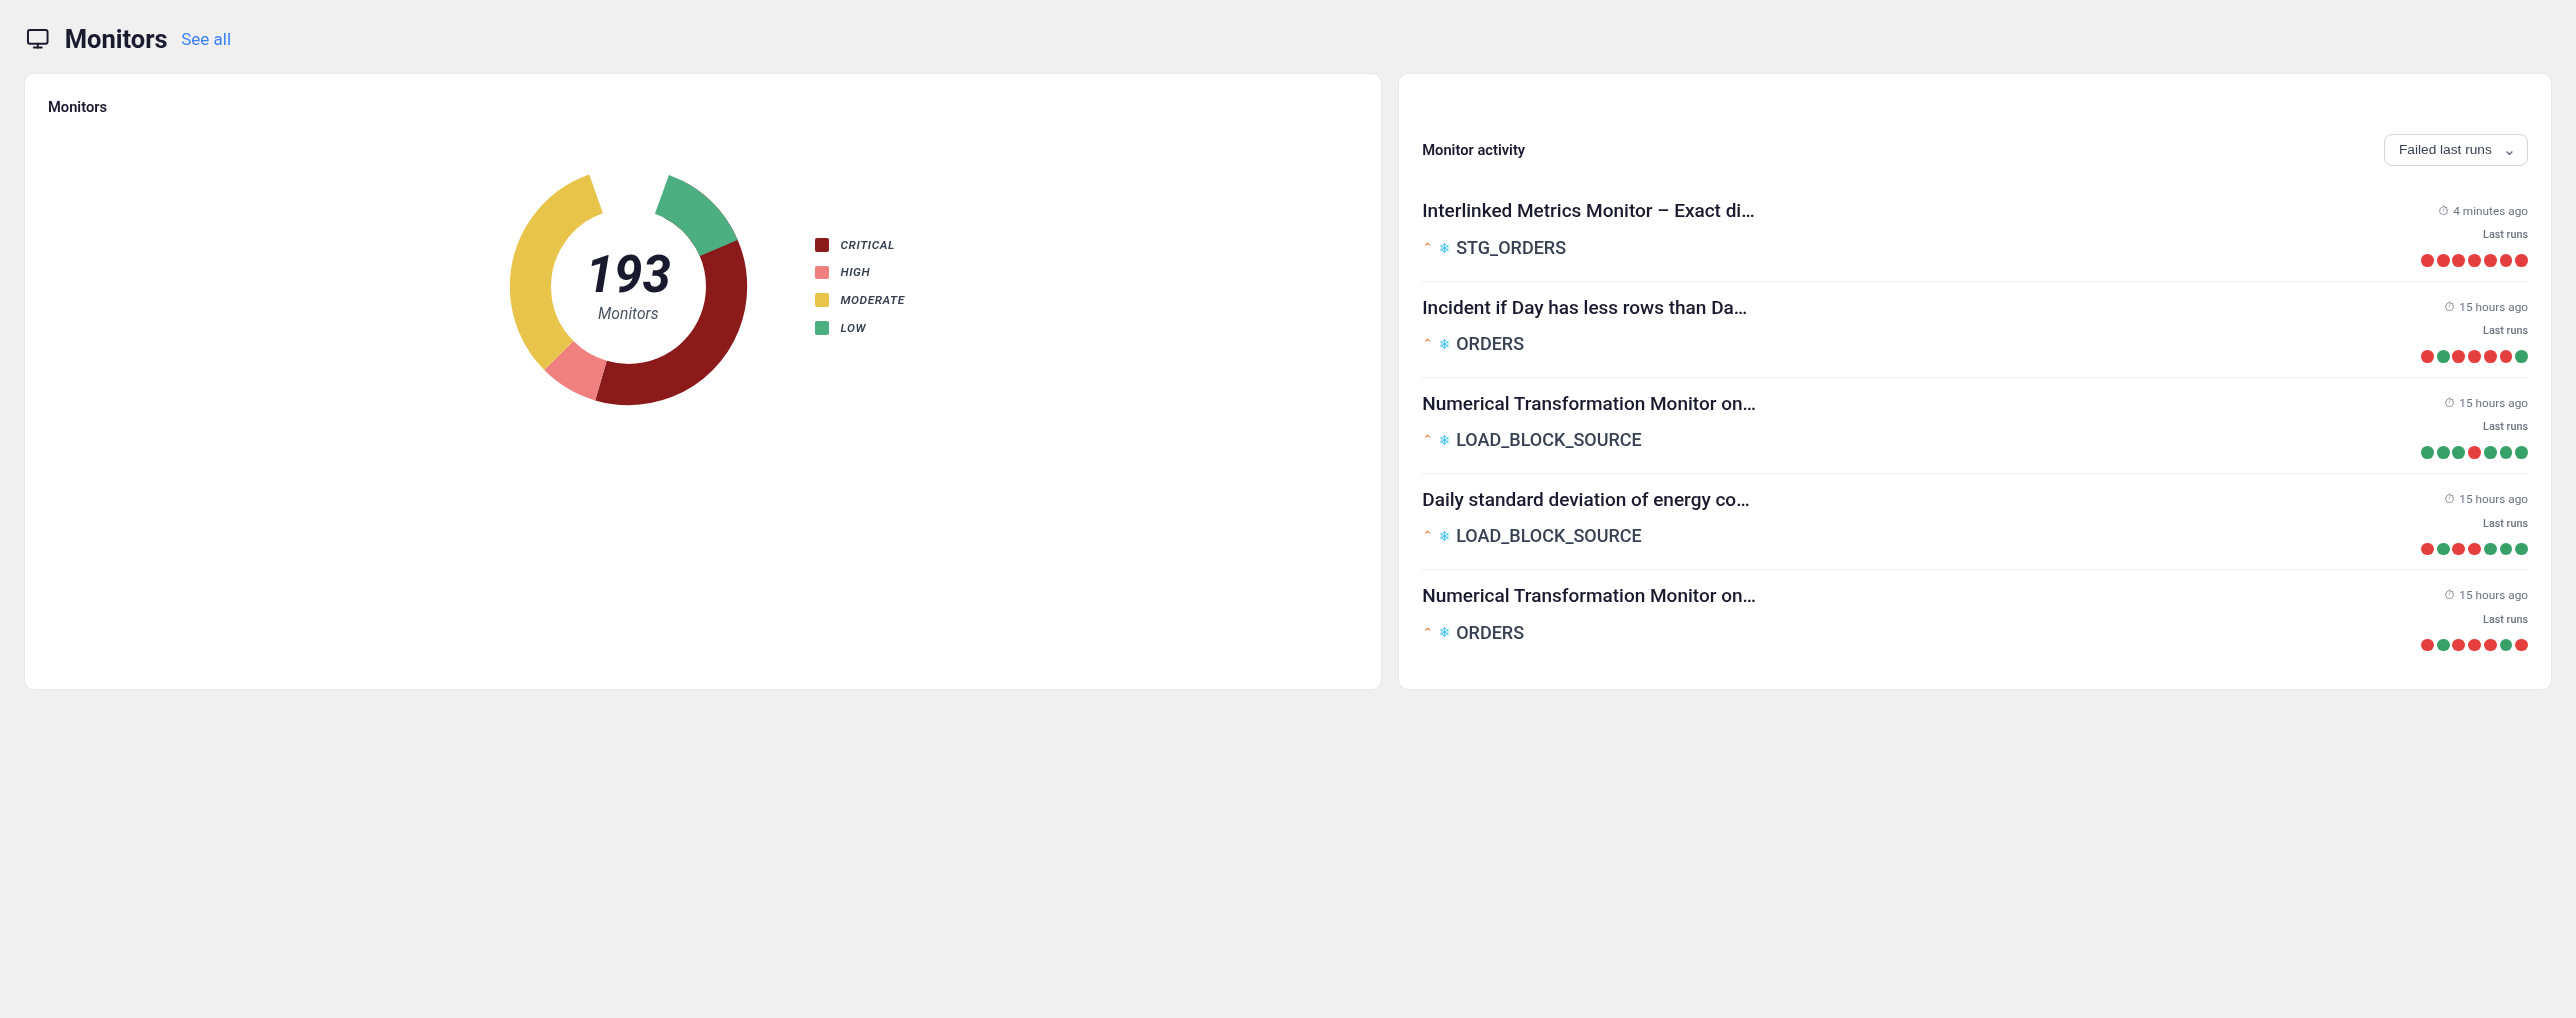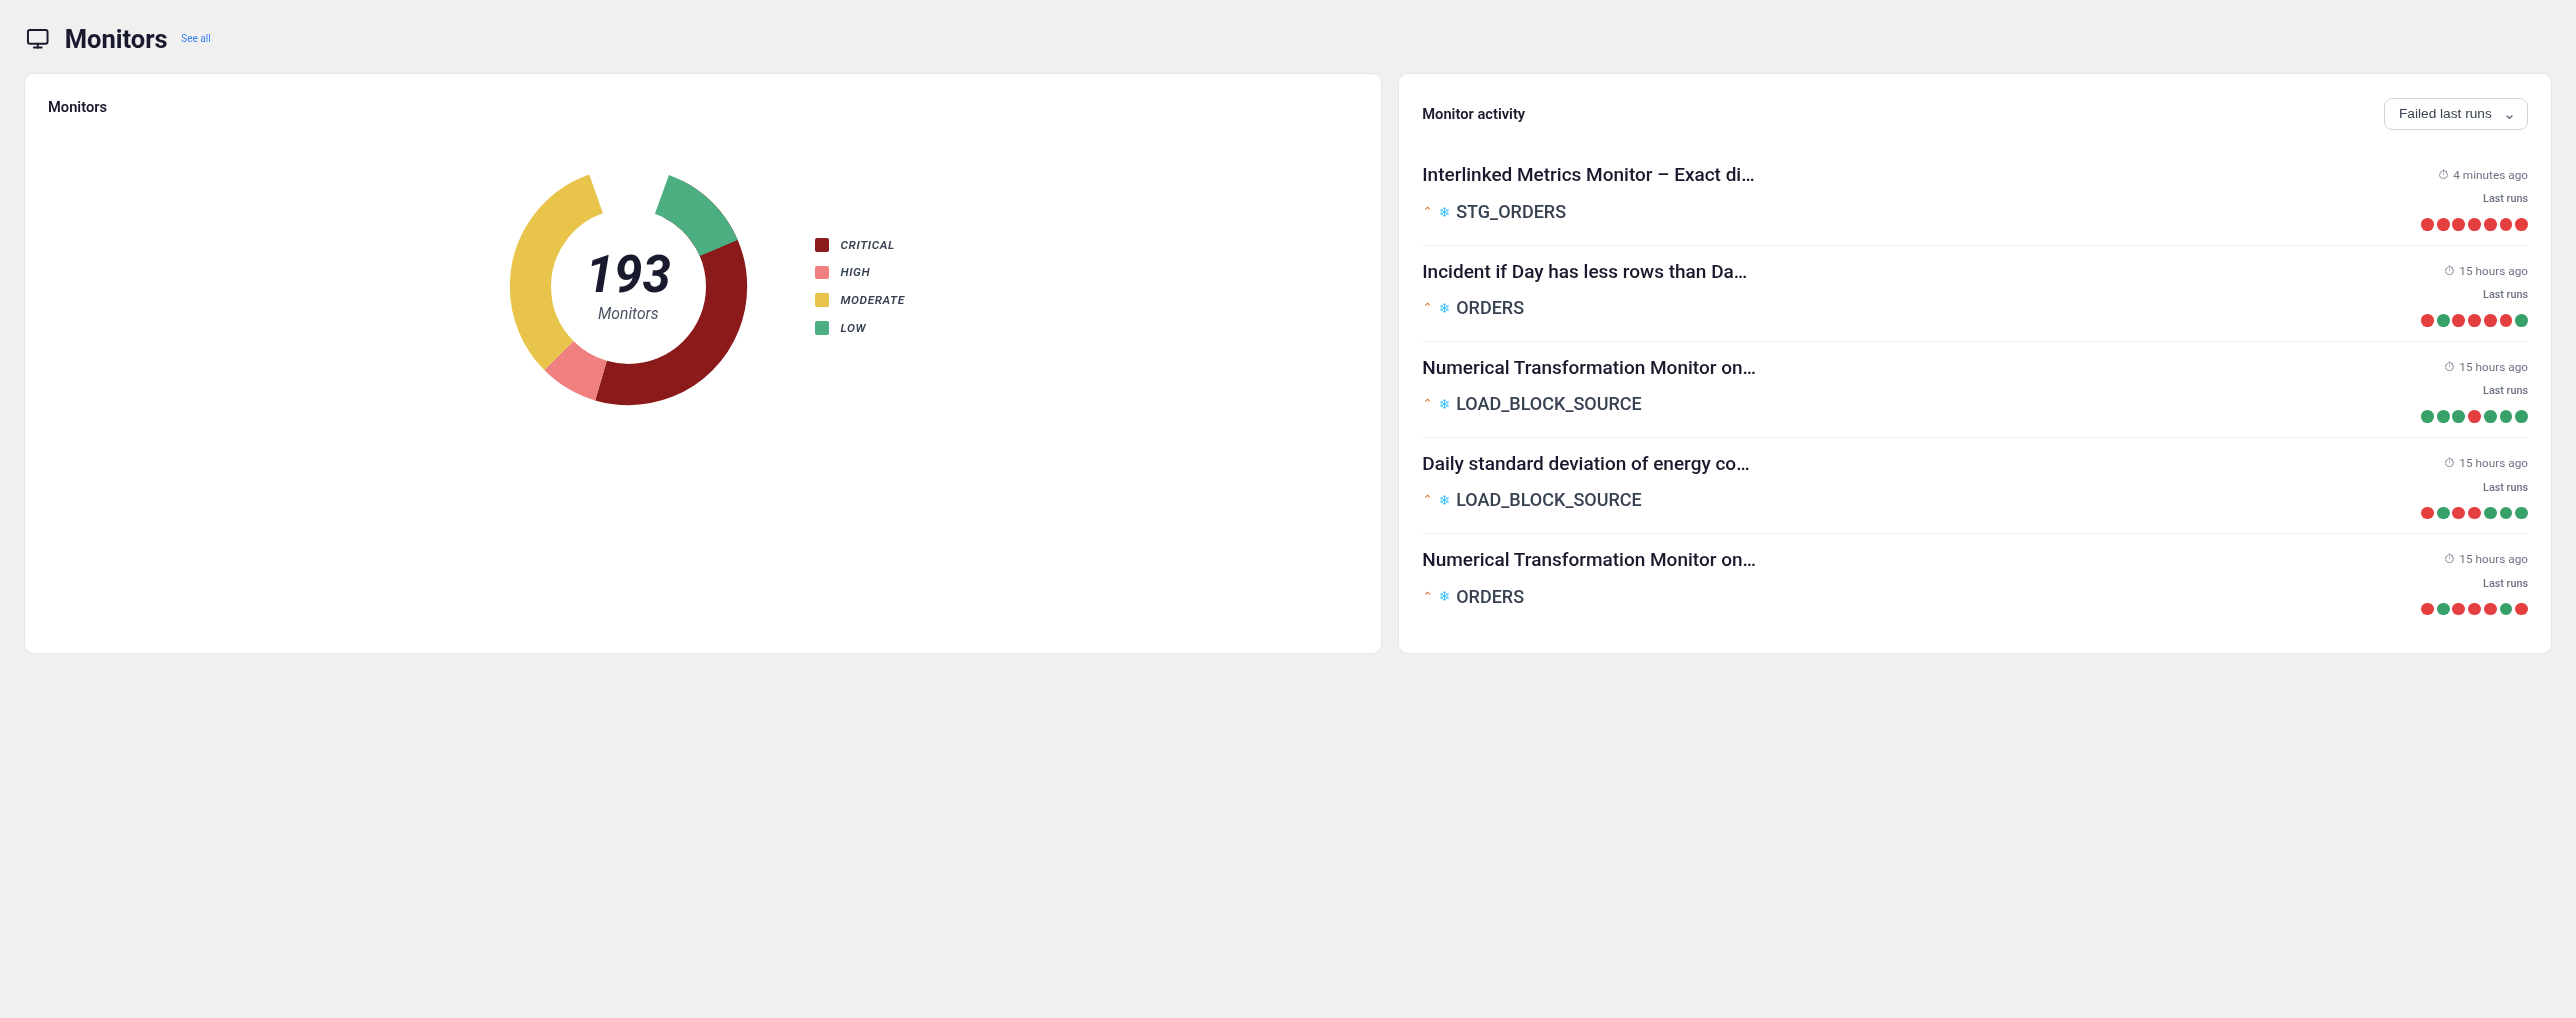--- a/index.html
+++ b/index.html
@@ -22,21 +22,21 @@
       align-items: center;
       justify-content: center;
     }
     .page-title {
       font-size: 25.5px;
       font-weight: 700;
       color: #1a1a2e;
     }
     .see-all-link {
       color: #3b82f6;
-      font-size: 10px;
+      font-size: 17px;
       text-decoration: none;
       cursor: pointer;
     }
     .main-grid {
       display: grid;
       grid-template-columns: 1fr 0.85fr;
       gap: 15.7px;
     }
     .card {
       background: #ffffff;
@@ -109,20 +109,21 @@
       color: #374151;
       letter-spacing: 0.05em;
     }
 
     
     .activity-header {
       display: flex;
       align-items: center;
       justify-content: space-between;
       margin-bottom: 19.6px;
+      margin-top: 36px;
     }
     .dropdown-select {
       border: 1px solid #d1d5db;
       border-radius: 8px;
       padding: 7.8px 35px 7.8px 13.7px;
       font-size: 13.7px;
       color: #374151;
       background: white;
       cursor: pointer;
       appearance: none;

